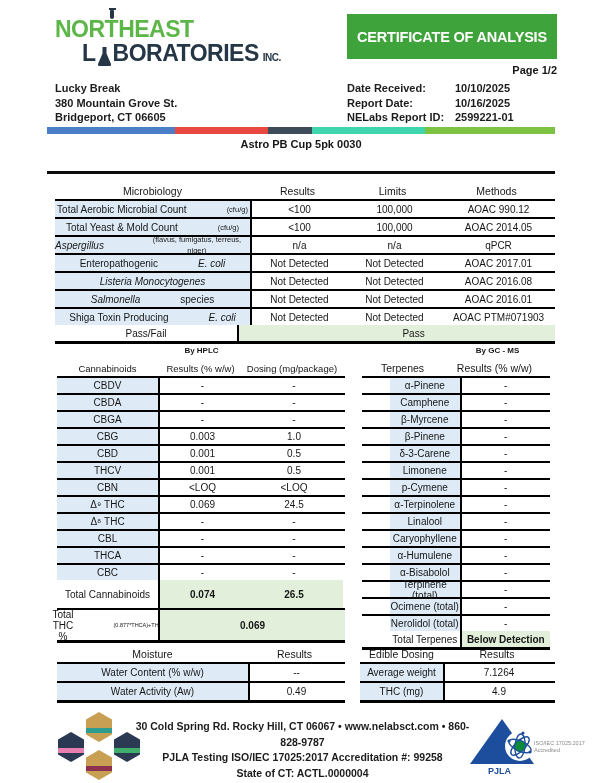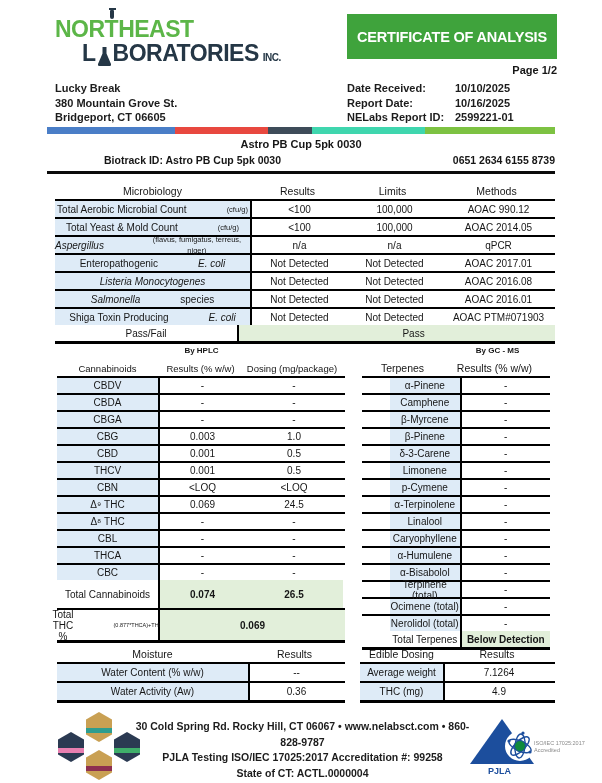--- a/index.html
+++ b/index.html
@@ -127,24 +127,20 @@
 
   <div class="bar" id="color-bar">
       <div style="background: rgb(74, 126, 199); width: 128px;"></div>
       <div style="background: rgb(232, 72, 63); width: 93px;"></div>
       <div style="background: rgb(62, 76, 89); width: 44px;"></div>
       <div style="background: rgb(63, 214, 174); width: 113px;"></div>
       <div style="background: rgb(125, 194, 66); width: 130px;"></div>
     </div>
 
   <div class="sample-title">Astro PB Cup 5pk 0030</div>
-  <div class="bio-row">
-    <span class="bio-left"><span>Biotrack ID:</span> <span>Astro PB Cup 5pk 0030</span></span>
-    <span class="bio-code">0651 2634 6155 8739</span>
-  </div>
   <div class="rule"></div>
 
   <div class="tbl micro">
     <div class="hrow">
       <div class="hcell w1">Microbiology</div>
       <div class="hcell w2">Results</div>
       <div class="hcell w3">Limits</div>
       <div class="hcell w4">Methods</div>
     </div>
     <div id="micro-rows">
@@ -379,21 +375,21 @@
       <div class="hcell w1">Moisture</div>
       <div class="hcell w2">Results</div>
     </div>
     <div id="moist-rows">
         <div class="trow">
           <div class="cell name w1">Water Content (% w/w)</div>
           <div class="cell w2">--</div>
         </div>
         <div class="trow">
           <div class="cell name w1">Water Activity (Aw)</div>
-          <div class="cell w2">0.36</div>
+          <div class="cell w2">0.49</div>
         </div>
       </div>
   </div>
 
   <div class="tbl edib">
     <div class="hrow">
       <div class="hcell w1">Edible Dosing</div>
       <div class="hcell w2">Results</div>
     </div>
     <div id="edib-rows">

